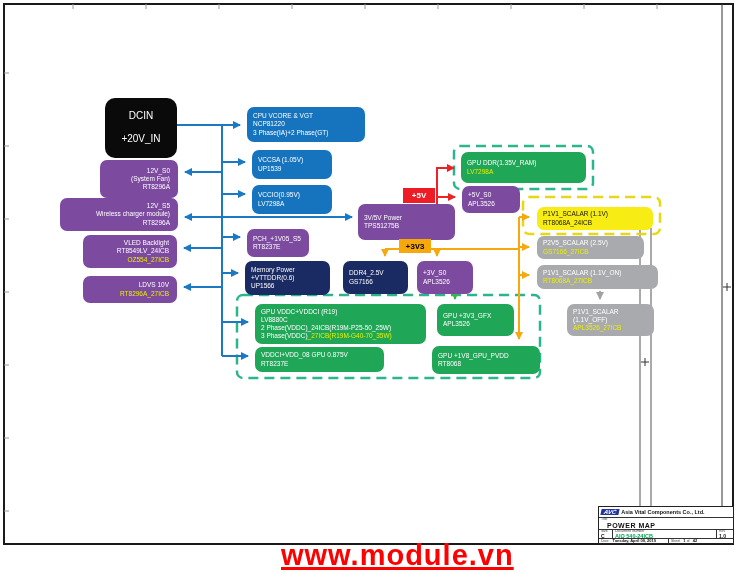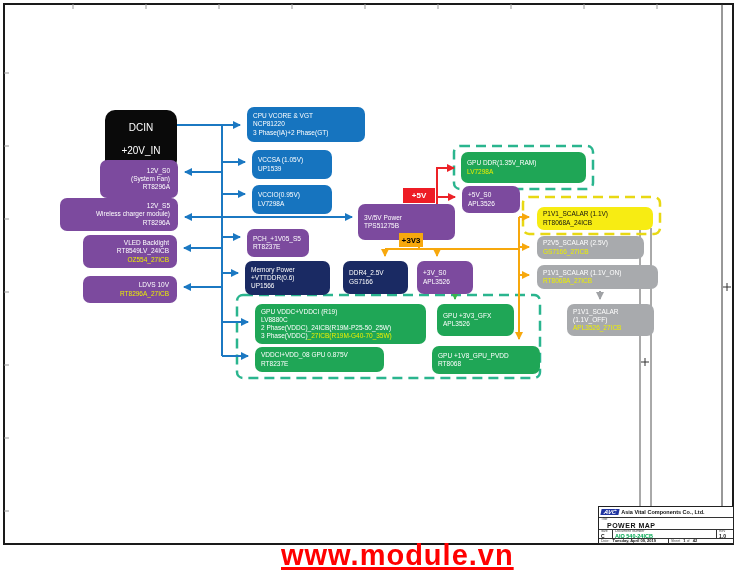--- a/index.html
+++ b/index.html
@@ -15,21 +15,21 @@
   .green{background:#1fa656;}
   .gray{background:#a8aaad;}
   .yellowb{background:#f7ec13;color:#111;}
   .blackb{background:#0a0a0a;border-radius:10px;}
   .ra{text-align:right;padding-right:8px;}
   .yl{color:#ecef00;}
   .inline-mix{white-space:nowrap;}
   .inline-mix span{display:inline;}
   .rail{position:absolute;z-index:3;font-size:8px;font-weight:bold;display:flex;
         align-items:center;justify-content:center;box-sizing:border-box;}
-  #dcin{font-size:10px;justify-content:space-evenly;text-align:center;margin-top:12px;}
+  #dcin{font-size:10px;justify-content:space-evenly;text-align:center;}
   
   #tb{position:absolute;left:598px;top:506px;width:136px;height:38px;background:#fff;
       border:1px solid #222;z-index:4;box-sizing:border-box;color:#111;}
   #tb .row{display:flex;box-sizing:border-box;border-bottom:1px solid #333;}
   #tb .r1{height:11px;align-items:center;}
   .avc{background:#2135a0;color:#fff;font-style:italic;font-weight:bold;font-size:6px;
        padding:0 3px;margin:1px 2px;transform:skewX(-12deg);}
   .company{font-size:5.5px;font-weight:bold;}
   #tb .r2{height:12px;flex-direction:column;border-bottom:1px solid #333;padding-left:2px;}
   .cap{font-size:3.5px;color:#444;line-height:1;}
@@ -240,21 +240,21 @@
     <div>GPU +3V3_GFX</div>
     <div>APL3526</div>
   </div>
 
   <div class="blk green" style="left:432px;top:346px;width:108px;height:28px;">
     <div>GPU +1V8_GPU_PVDD</div>
     <div>RT8068</div>
   </div>
 
   <div class="rail" style="left:403px;top:188px;width:32px;height:15px;background:#ee1c25;color:#fff;">+5V</div>
-  <div class="rail" style="left:399px;top:233px;width:24px;height:14px;background:#f7a80d;color:#000;font-family:Liberation Mono, monospace;">+3V3</div>
+  <div class="rail" style="left:399px;top:239px;width:32px;height:14px;background:#f7a80d;color:#000;font-family:Liberation Mono, monospace;">+3V3</div>
 
   <div id="tb">
     <div class="row r1">
       <span class="avc">AVC</span>
       <span class="company">Asia Vital Components Co., Ltd.</span>
     </div>
     <div class="row r2">
       <span class="cap">Title</span>
       <span class="ttl">POWER MAP</span>
     </div>

